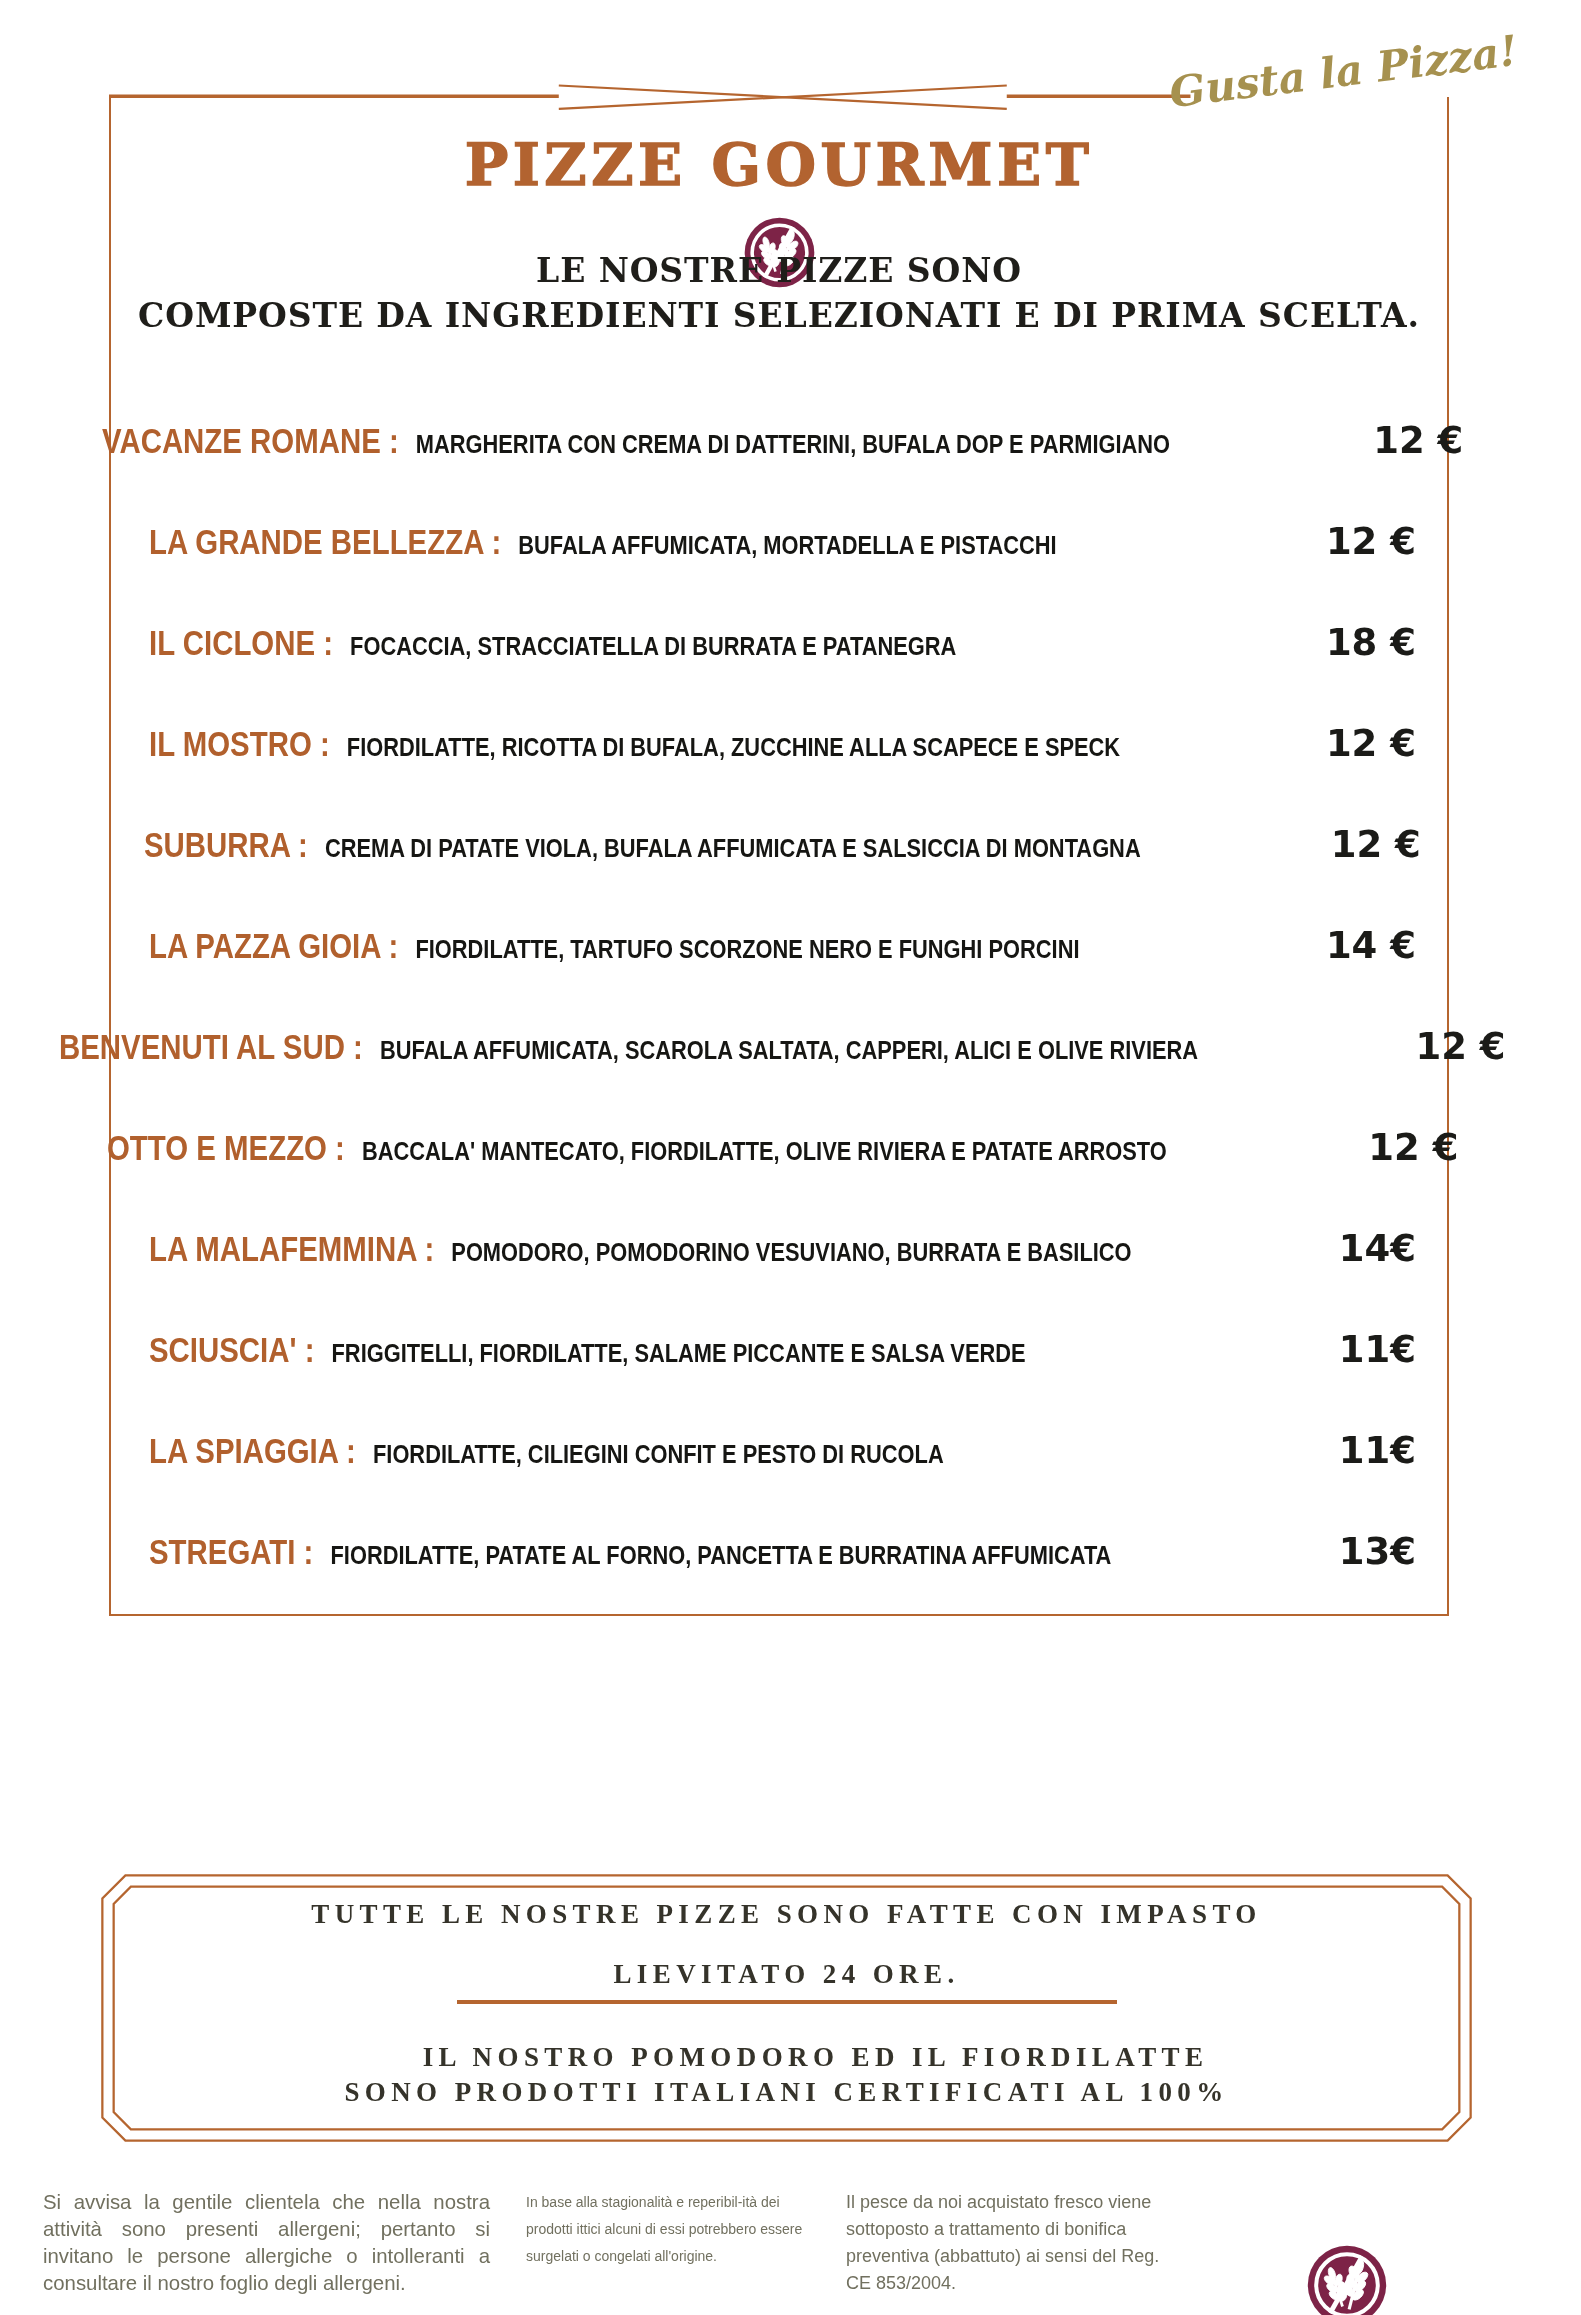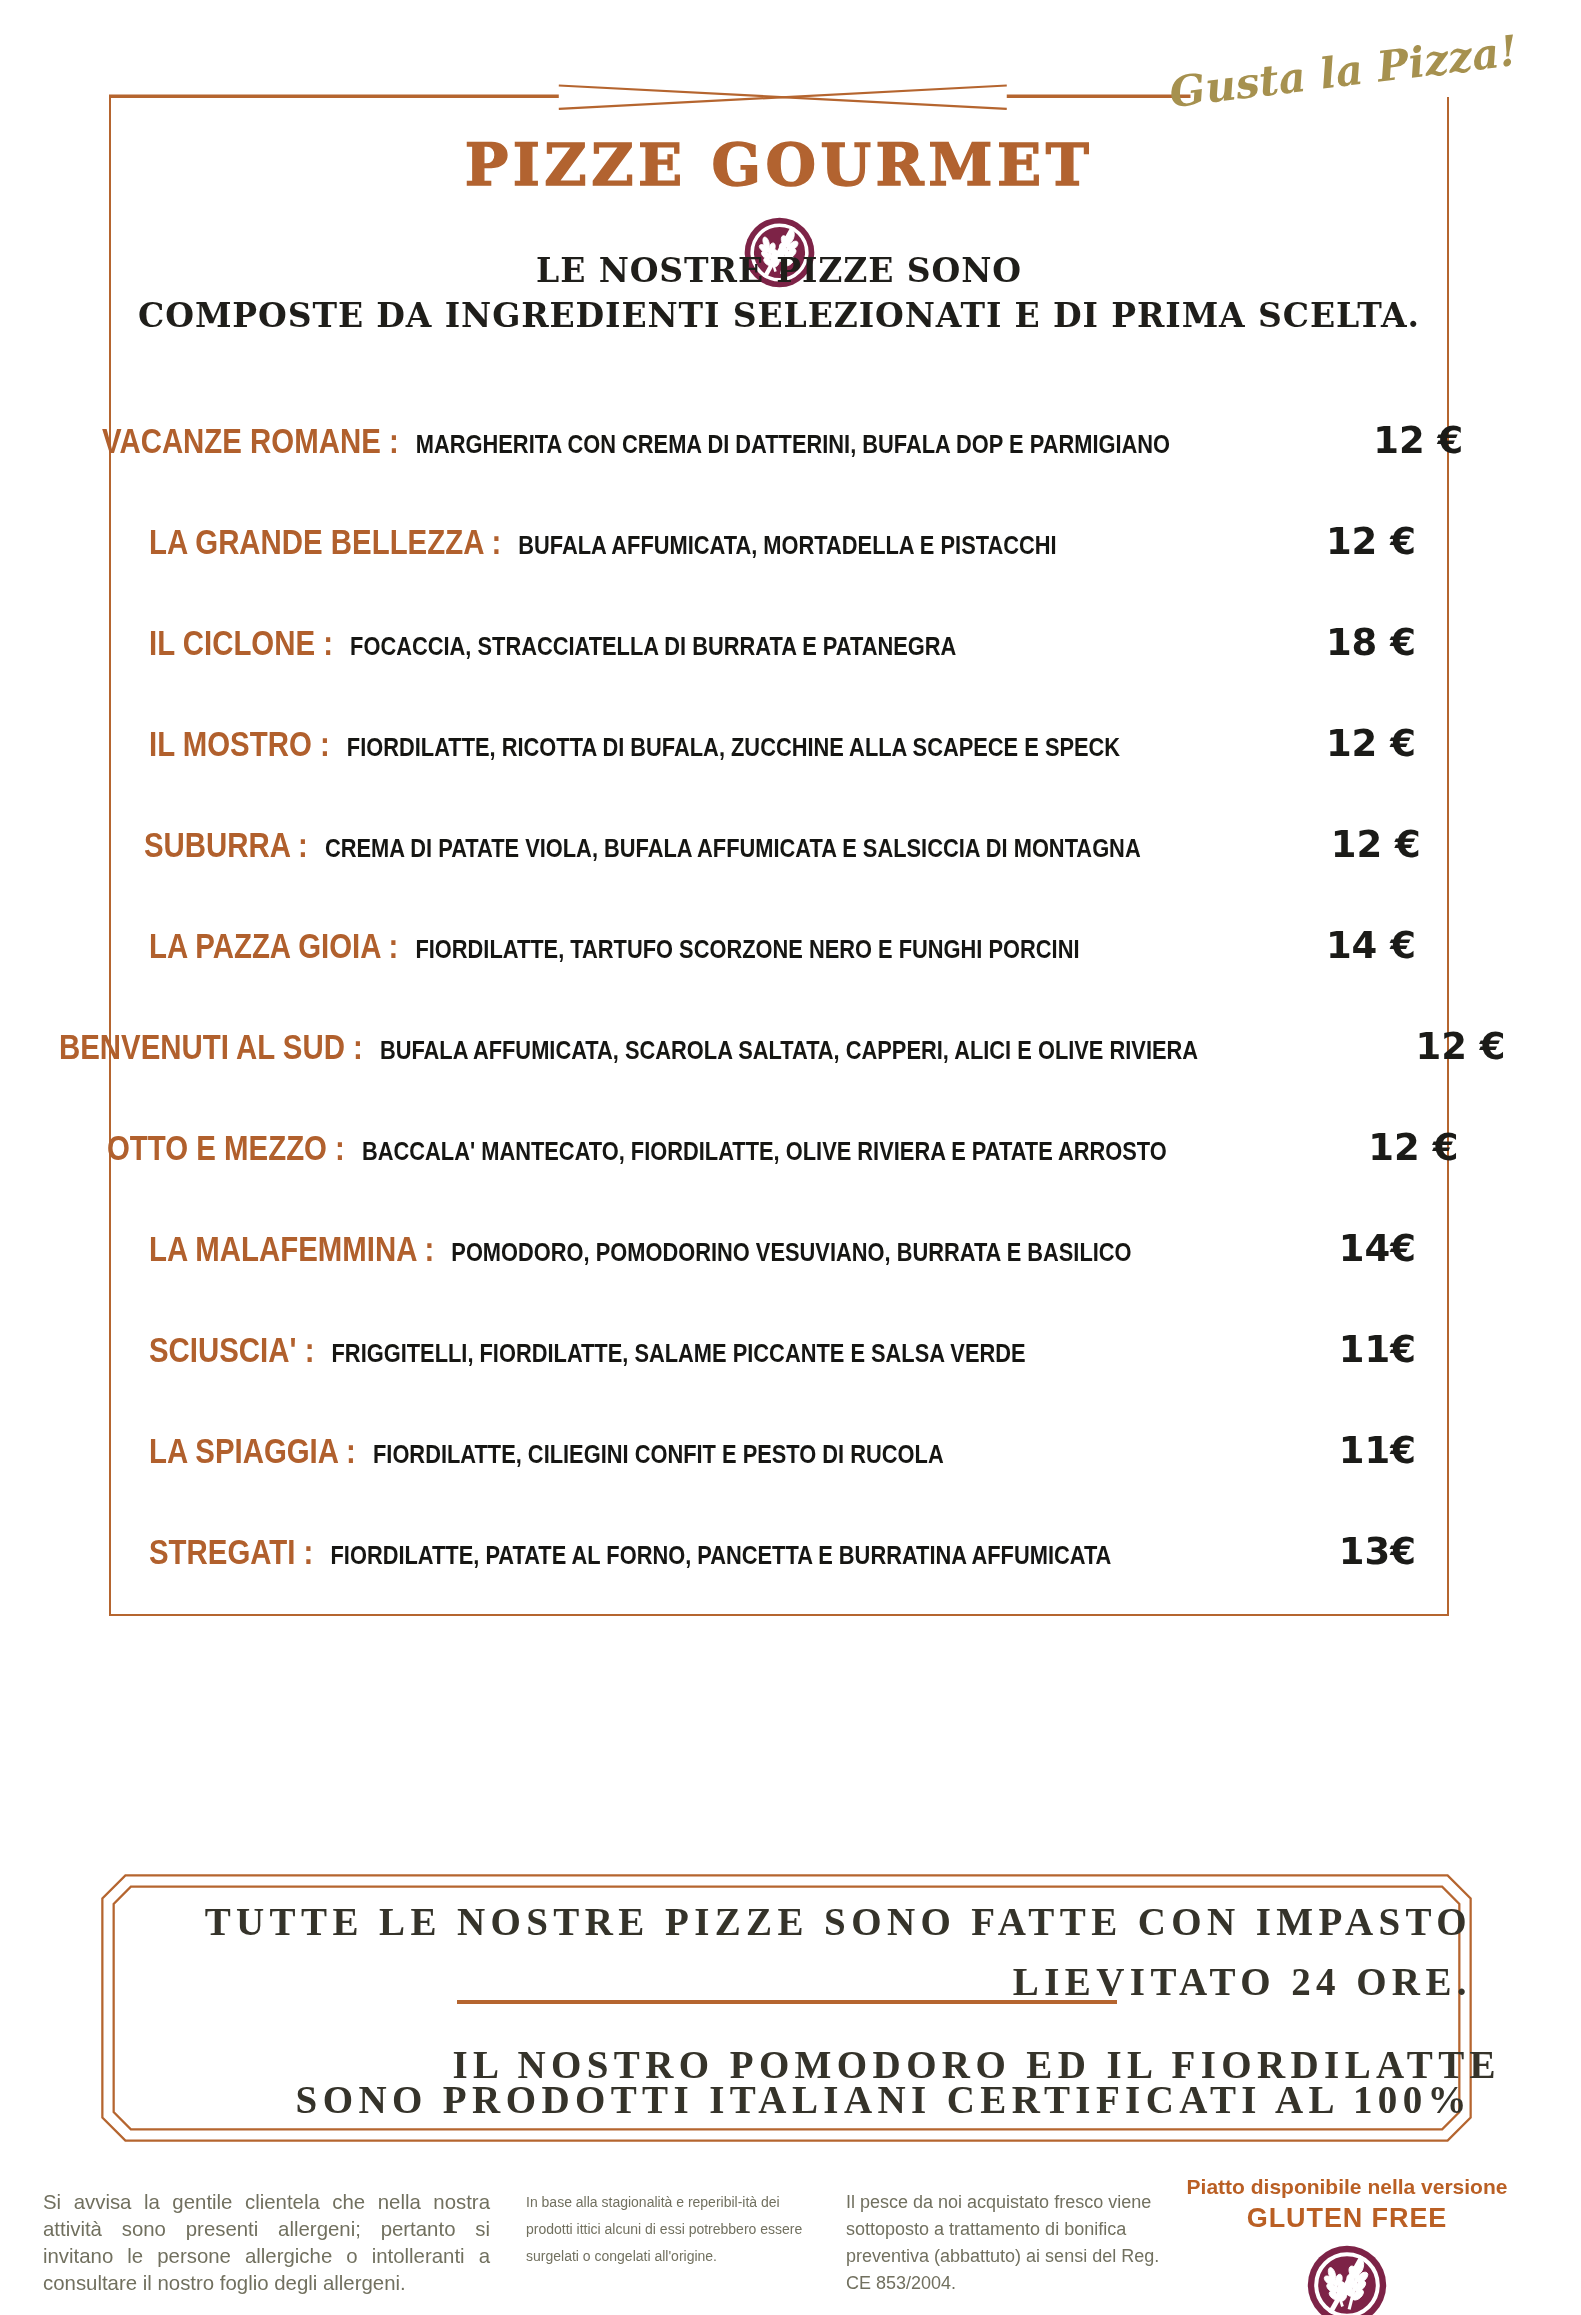--- a/index.html
+++ b/index.html
@@ -52,23 +52,23 @@
     font-size:26px;color:#161613;margin-left:16.3px;
   }
   .item-price{
     flex:0 0 auto;font-family:"DejaVu Sans","Liberation Sans",sans-serif;
     font-weight:bold;font-size:37px;color:#1b1b18;white-space:nowrap;
   }
   
   .info-box{position:absolute;left:101px;top:1874px;width:1371px;height:268px;}
   .info-border{position:absolute;left:0;top:0;width:100%;height:100%;}
   .info-line{
-    position:absolute;left:0;width:100%;text-align:right;
+    position:absolute;left:0;width:100%;text-align:center;
     font-family:"Liberation Serif","DejaVu Serif",serif;font-weight:bold;
-    font-size:39px;letter-spacing:5.4px;color:#35332a;white-space:nowrap;
+    font-size:27px;letter-spacing:5.4px;color:#35332a;white-space:nowrap;
   }
   .info-l1{top:25px;}
   .info-l2{top:85px;}
   .info-l3{top:168px;padding-left:29px;}
   .info-l4{top:203px;}
   .info-divider{
     position:absolute;top:126px;left:356px;width:660px;height:3.6px;background:#b5652f;
   }
   
   .footer-col{
@@ -251,22 +251,18 @@
     <div class="info-line info-l2">LIEVITATO 24 ORE.</div>
     <div class="info-divider"></div>
     <div class="info-line info-l3">IL NOSTRO POMODORO ED IL FIORDILATTE</div>
     <div class="info-line info-l4">SONO PRODOTTI ITALIANI CERTIFICATI AL 100%</div>
   </div>
 
   <div class="footer-col fc1">Si avvisa la gentile clientela che nella nostra attività sono presenti allergeni; pertanto si invitano le persone allergiche o intolleranti a consultare il nostro foglio degli allergeni.</div>
   <div class="footer-col fc2">In base alla stagionalità e reperibil-ità dei prodotti ittici alcuni di essi potrebbero essere surgelati o congelati all'origine.</div>
   <div class="footer-col fc3">Il pesce da noi acquistato fresco viene sottoposto a trattamento di bonifica preventiva (abbattuto) ai sensi del Reg. CE 853/2004.</div>
 
-  <div class="gf-block">
-    <div class="gf-line1">Piatto disponibile nella versione</div>
-    <div class="gf-line2">GLUTEN FREE</div>
-  </div>
   <svg class="footer-badge" viewBox="0 0 88 88" width="80" height="80">
     <use href="#gf-icon"></use>
   </svg>
 
 </div>
 
 
 </body></html>

